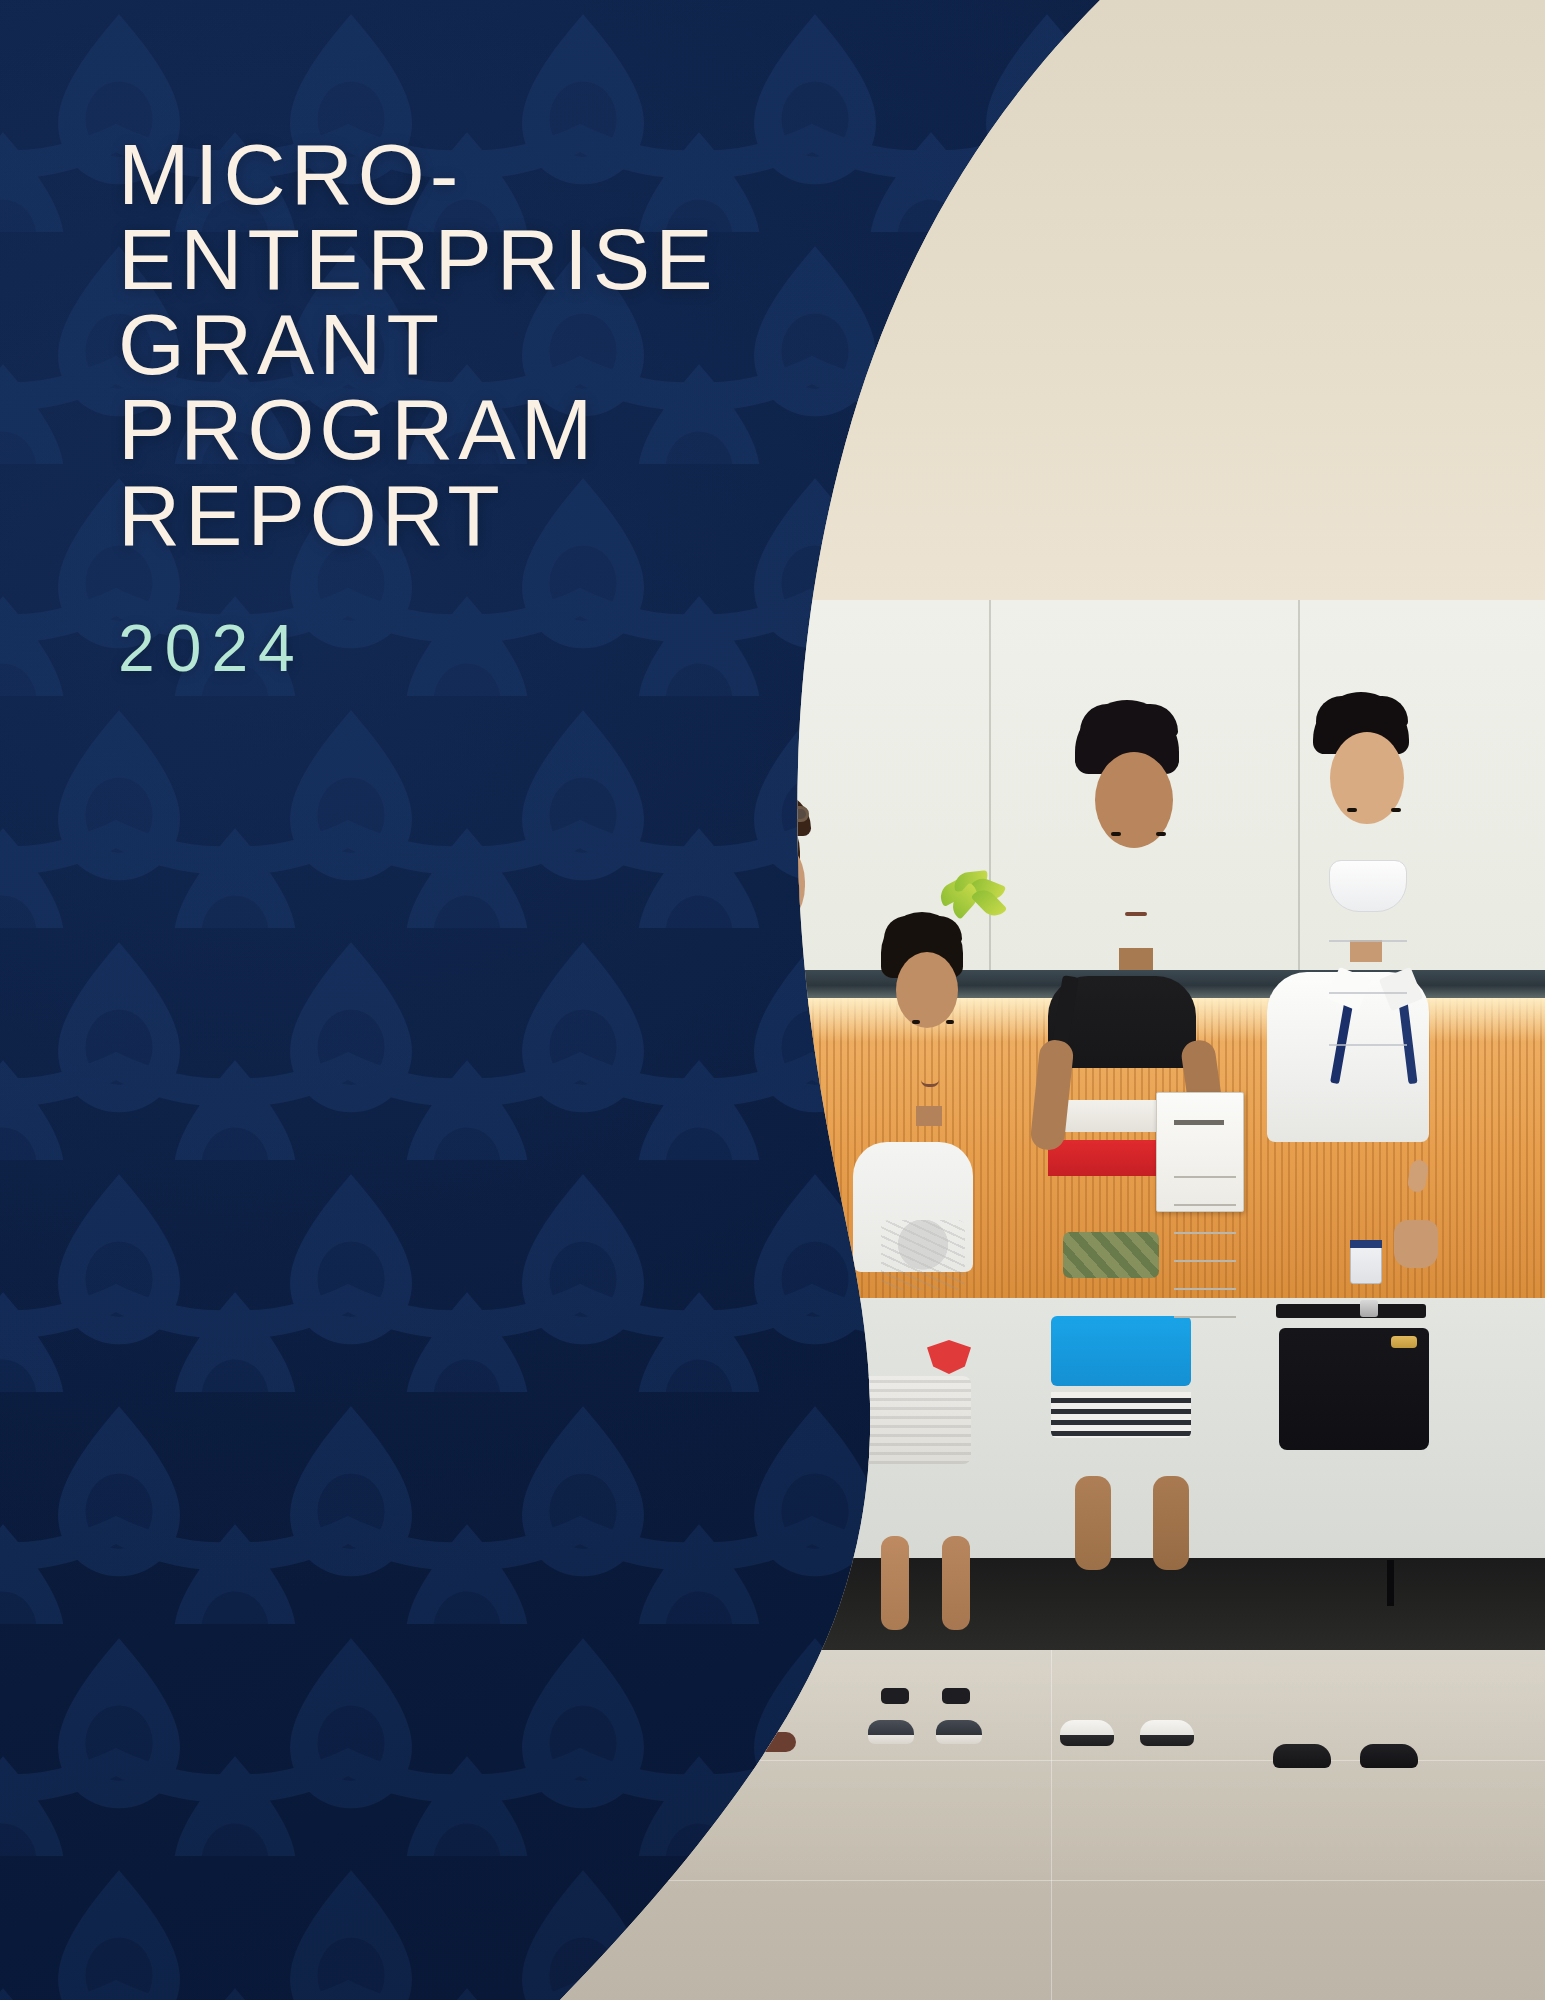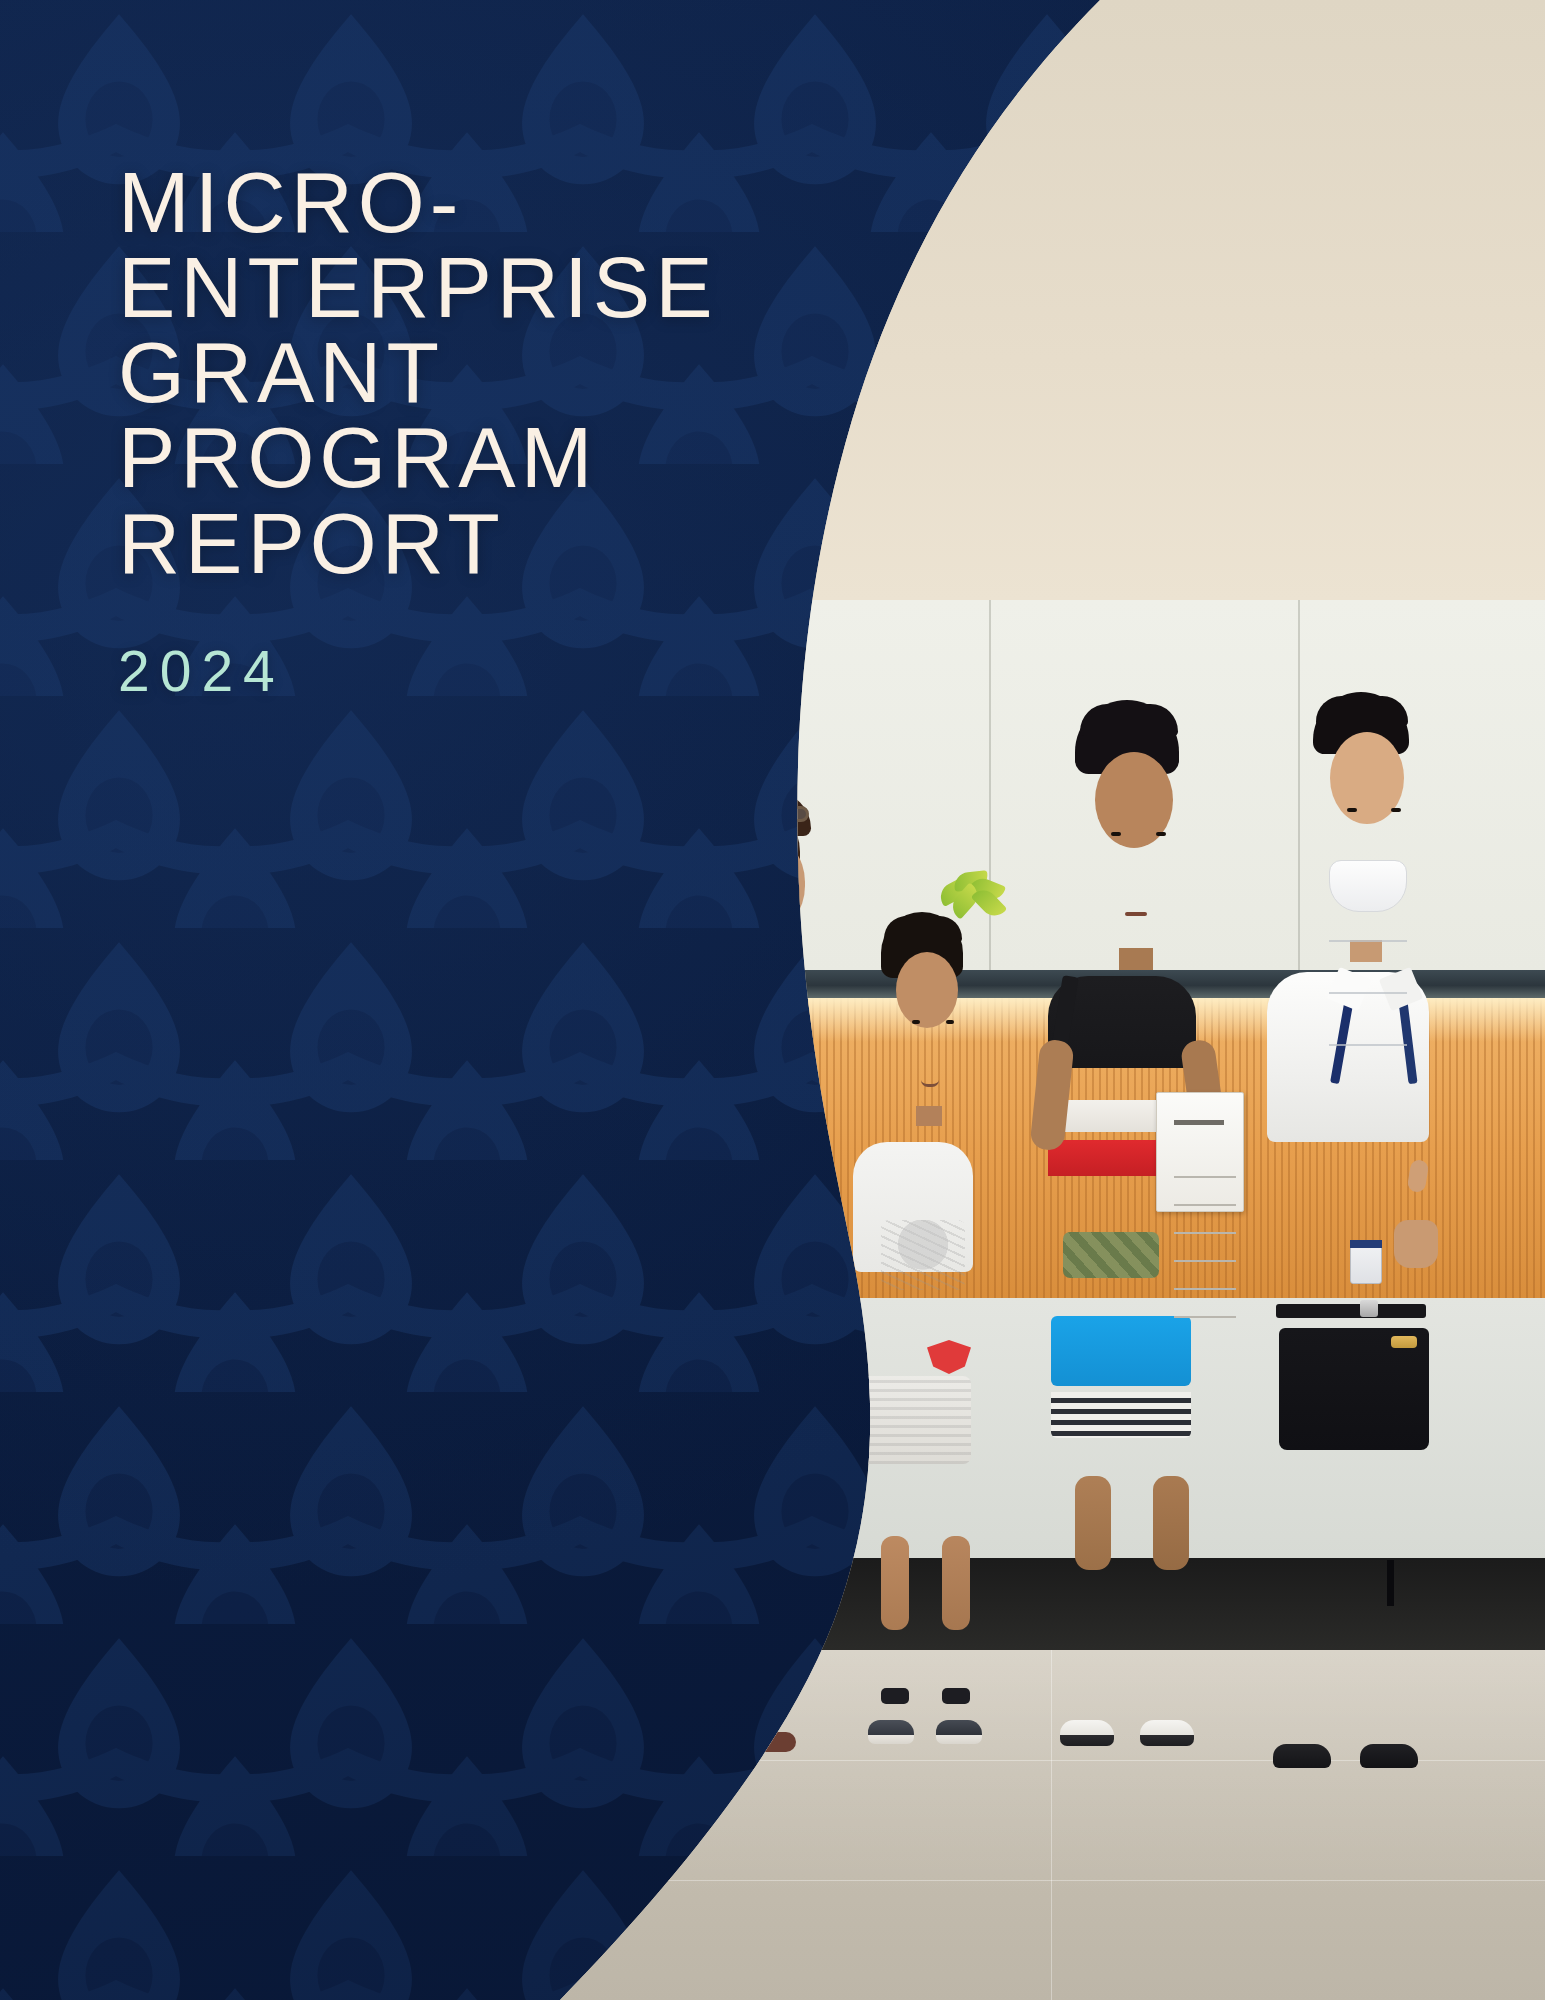--- a/index.html
+++ b/index.html
@@ -283,26 +283,25 @@
     z-index:20;
   }
   #report-title {
     color:#faf0e4;
     font-size:86px;
     line-height:0.99;
     font-weight:400;
     letter-spacing:5px;
     white-space:pre-line;
     text-shadow:0 2px 14px rgba(0,0,0,.28);
-    margin-top:28px;
   }
   #report-year {
     margin-top:52px;
     color:#b6e6d4;
-    font-size:57px;
+    font-size:66px;
     font-weight:400;
     letter-spacing:10px;
     text-shadow:0 2px 12px rgba(0,0,0,.25);
   }
 
   
   #logo-block {
     position:absolute;
     left:158px; bottom:138px;
     width:252px;

